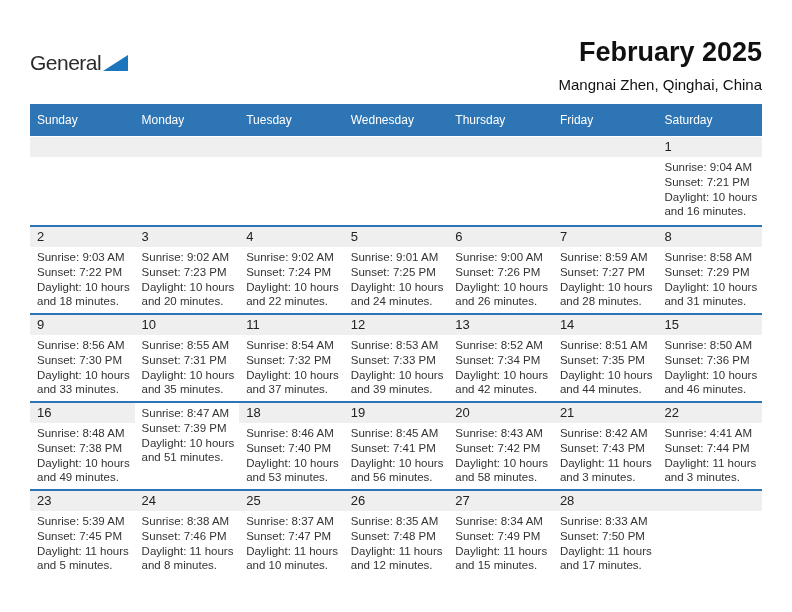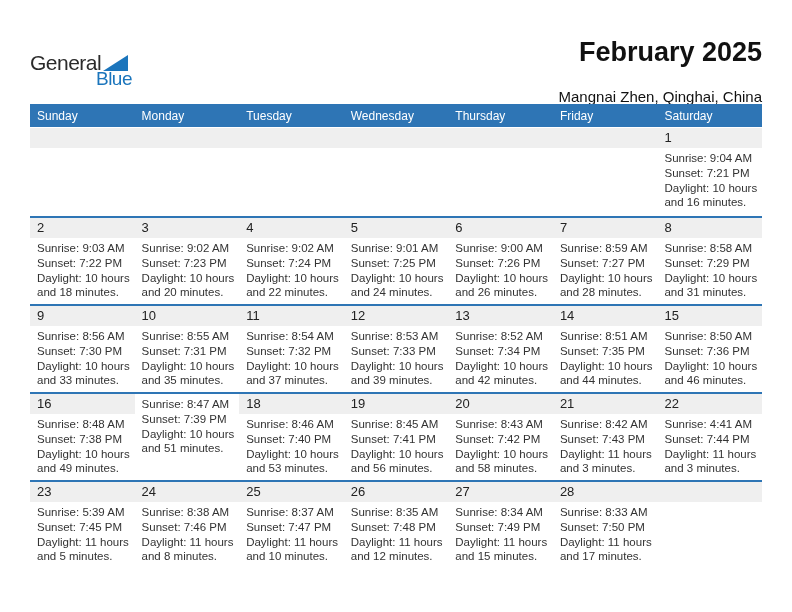--- a/index.html
+++ b/index.html
@@ -29,28 +29,28 @@
     letter-spacing: -0.5px;
     text-align: right;
     margin-top: -4px;
     padding-right: 2px;
     line-height: 1;
   }
 
   
   .title-block { position: absolute; right: 30px; top: 38px; text-align: right; }
   .cal-title { font-size: 27px; font-weight: bold; color: #111111; line-height: 1.1; }
-  .cal-subtitle { font-size: 15px; color: #111111; margin-top: 20px; }
+  .cal-subtitle { font-size: 15px; color: #111111; margin-top: 8px; }
 
   
   .calendar { position: absolute; left: 30px; top: 104px; width: 732px; }
   .weekday-row {
     display: flex;
     background: var(--header-blue, #2e75b5);
-    height: 23px;
+    height: 32px;
     align-items: center;
   }
   .weekday {
     flex: 1;
     color: #ffffff;
     font-size: 12px;
     padding-left: 7px;
     white-space: nowrap;
   }
   .weeks { margin-top: 1px; }
@@ -78,21 +78,20 @@
 
 <div class="page">
 
   <div class="logo">
     <div class="logo-top">
       <span class="logo-general">General</span>
       <svg class="logo-tri" width="25" height="19" viewBox="0 0 25 19">
         <polygon points="0,17 25,17 25,1" fill="#1B75BC"></polygon>
       </svg>
     </div>
-    <div class="logo-blue">Blue</div>
   </div>
 
   <div class="title-block">
     <div class="cal-title">February 2025</div>
     <div class="cal-subtitle">Mangnai Zhen, Qinghai, China</div>
   </div>
 
   <div class="calendar">
     <div class="weekday-row">
       <div class="weekday">Sunday</div>

